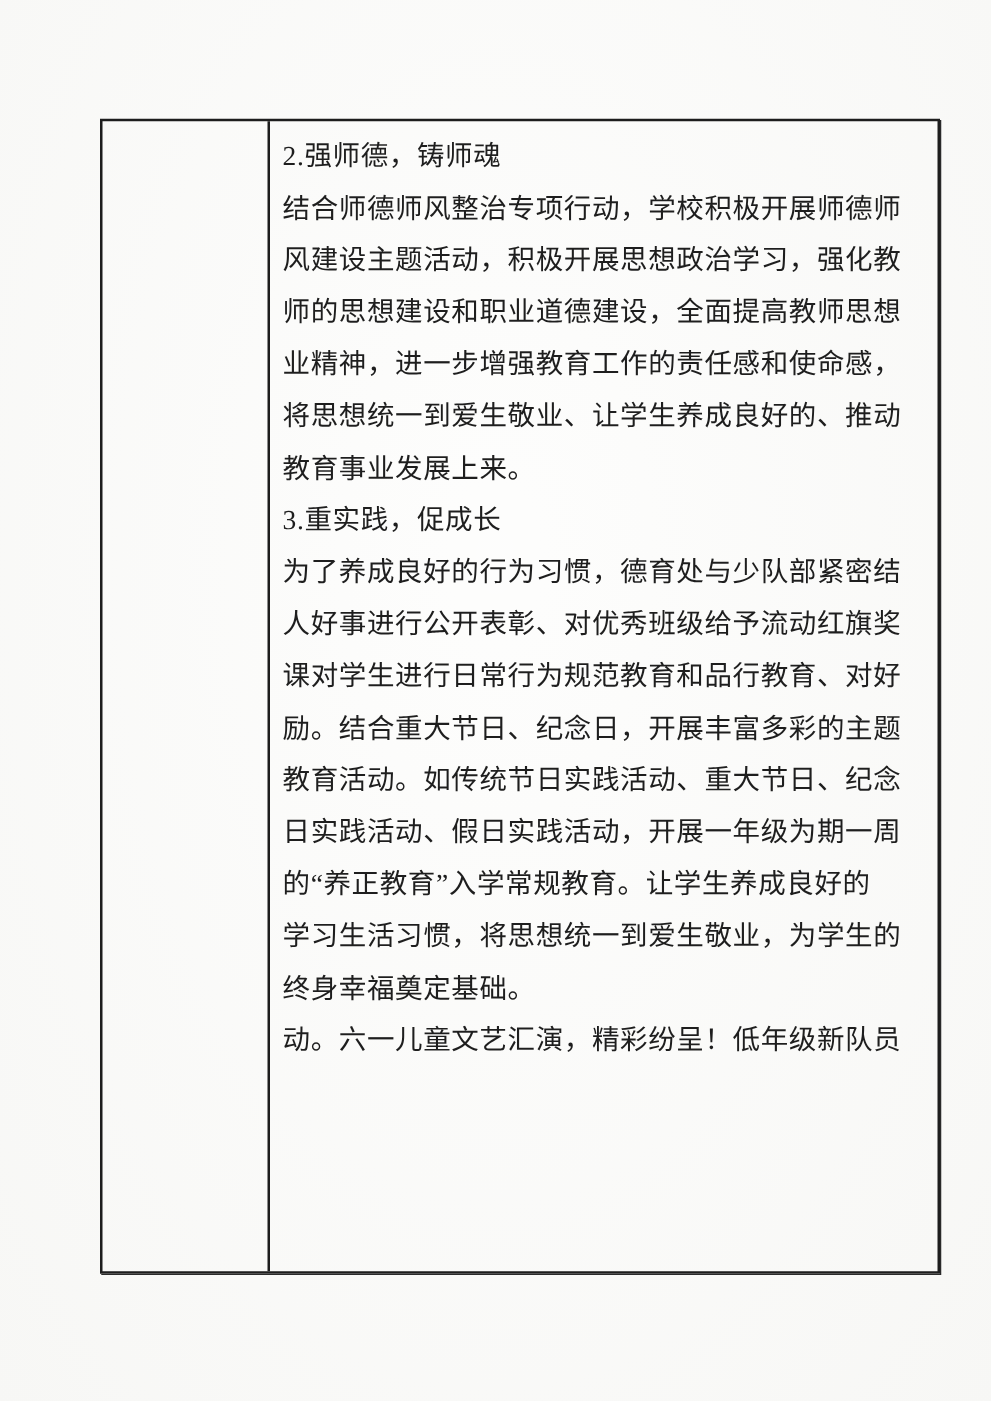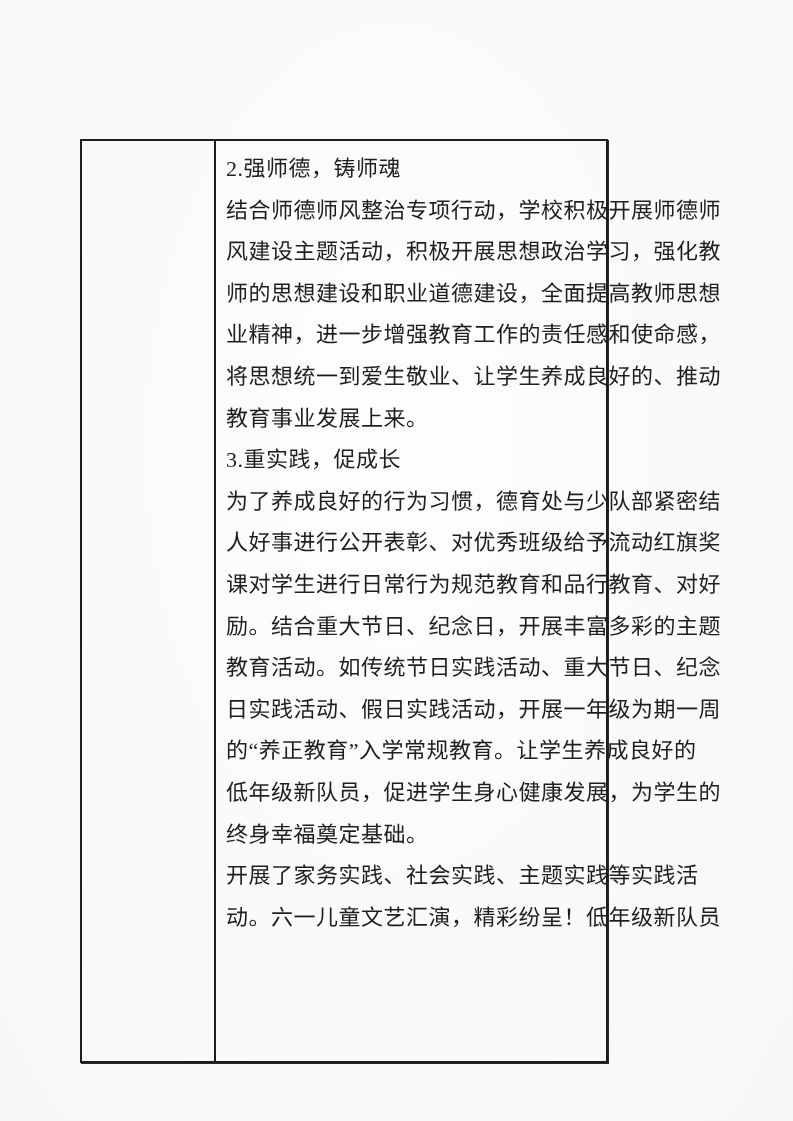--- a/index.html
+++ b/index.html
@@ -18,28 +18,27 @@
     width: 793px;
     height: 1121px;
     background:
       radial-gradient(ellipse at 50% 40%, rgba(255,255,255,0.6), rgba(0,0,0,0.015)),
       #fbfbf9;
   }
   .doc-table {
     position: absolute;
     left: 80px;
     top: 95px;
-    width: 528px;
+    width: 672px;
     height: 924px;
     border: 2px solid #1d1d1d;
     box-shadow: 1px 1px 0 #2a2a2a;
     display: flex;
     box-sizing: border-box;
     background: transparent;
-    margin-top: 44px;
   }
   .cell-left {
     width: 134px;
     flex: 0 0 134px;
     border-right: 2px solid #1d1d1d;
     box-sizing: border-box;
   }
   .cell-right {
     flex: 1 1 auto;
     box-sizing: border-box;
@@ -71,19 +70,18 @@
         <div class="text-line">将思想统一到爱生敬业、让学生养成良好的、推动</div>
         <div class="text-line">教育事业发展上来。</div>
         <div class="text-line">3.重实践，促成长</div>
         <div class="text-line">为了养成良好的行为习惯，德育处与少队部紧密结</div>
         <div class="text-line">人好事进行公开表彰、对优秀班级给予流动红旗奖</div>
         <div class="text-line">课对学生进行日常行为规范教育和品行教育、对好</div>
         <div class="text-line">励。结合重大节日、纪念日，开展丰富多彩的主题</div>
         <div class="text-line">教育活动。如传统节日实践活动、重大节日、纪念</div>
         <div class="text-line">日实践活动、假日实践活动，开展一年级为期一周</div>
         <div class="text-line">的“养正教育”入学常规教育。让学生养成良好的</div>
-        <div class="text-line">低年级新队员，促进学生身心健康发展，为学生的</div>
+        <div class="text-line">学习生活习惯，将思想统一到爱生敬业，为学生的</div>
         <div class="text-line">终身幸福奠定基础。</div>
-        <div class="text-line">开展了家务实践、社会实践、主题实践等实践活</div>
         <div class="text-line">动。六一儿童文艺汇演，精彩纷呈！低年级新队员</div>
       </div>
   </div>
 </div>
 
 </body></html>

